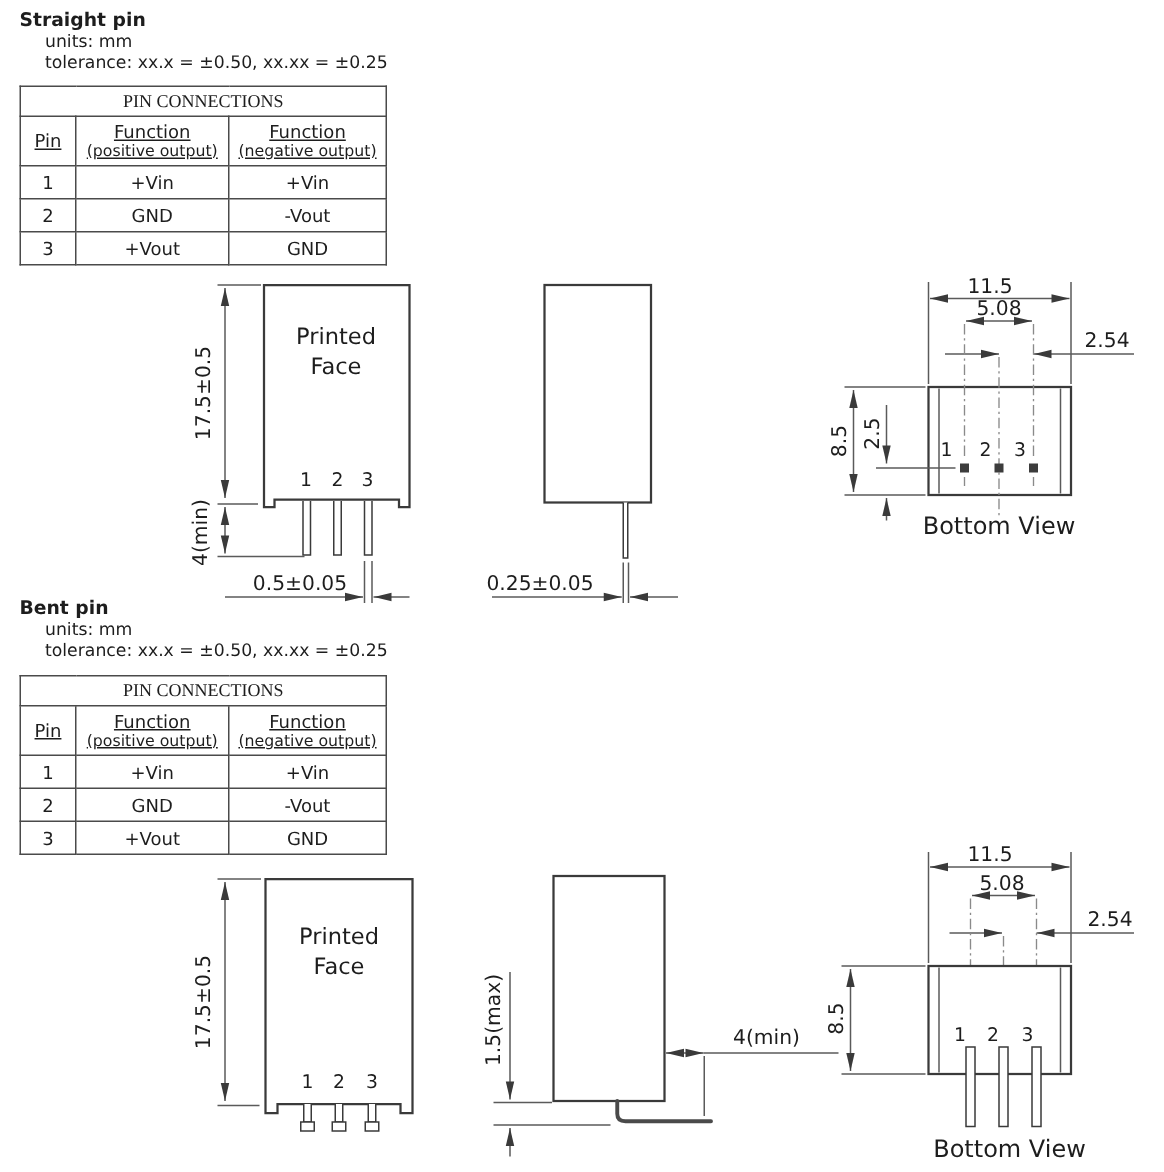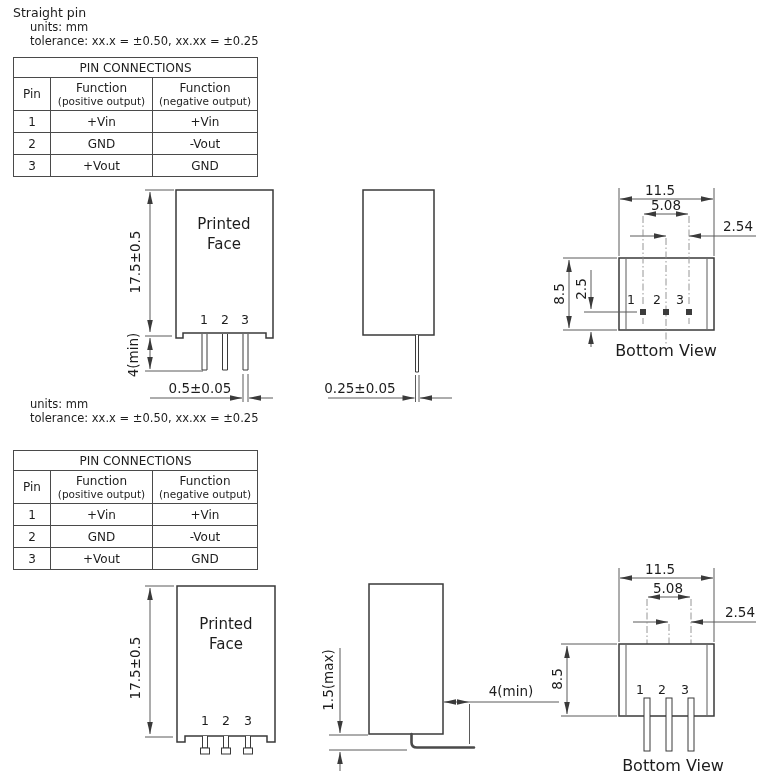--- a/index.html
+++ b/index.html
@@ -1,28 +1,28 @@
 <!DOCTYPE html>
 <html><head>
 <meta charset="utf-8">
 <style>
   html,body{margin:0;padding:0;background:#ffffff;}
   .page{position:relative;width:776px;height:781px;background:#fff;
         font-family:"DejaVu Sans","Liberation Sans",sans-serif;color:#1d1d1d;overflow:hidden;}
   .sec-head{position:absolute;left:13px;}
-  .sec-head .t{font-size:12.5px;font-weight:normal;line-height:15px;}
+  .sec-head .t{font-size:12.5px;font-weight:bold;line-height:15px;}
   .sec-head .m{font-size:11.5px;line-height:14px;margin-left:17px;}
   #head-straight{top:5px;}
   #head-bent{top:397px;}
   table.pins{position:absolute;left:13px;border-collapse:collapse;table-layout:fixed;width:244px;background:#fff;}
   #table-straight{top:57px;}
   #table-bent{top:450px;}
   .pins th,.pins td{border:1px solid #4a4a4a;text-align:center;vertical-align:middle;padding:0;font-weight:normal;color:#1d1d1d;}
-  .pins .ttl{height:20px;font-size:12px;}
-  .pins .colh{height:33px;font-size:12px;line-height:13px;}
+  .pins .ttl{height:20px;font-size:12px;font-family:Liberation Serif, serif;}
+  .pins .colh{height:33px;font-size:12px;line-height:13px;text-decoration:underline;}
   .pins .colh .sub{display:block;font-size:10.5px;line-height:12px;}
   .pins .dr td{height:21px;font-size:12px;}
   svg.draw{position:absolute;left:0;top:0;}
   svg text{fill:#1d1d1d;font-family:"DejaVu Sans","Liberation Sans",sans-serif;}
   .ol{fill:#ffffff;stroke:#3a3a3a;stroke-width:1.5;}
   .pn{fill:#ffffff;stroke:#3a3a3a;stroke-width:1;}
   .th{stroke:#5a5a5a;stroke-width:1;fill:none;}
   .cl{stroke:#8a8a8a;stroke-width:0.9;fill:none;stroke-dasharray:7 2.5 1.5 2.5;}
   .bentlead{stroke:#4a4a4a;stroke-width:2.6;fill:none;stroke-linecap:round;}
   .pinsq{fill:#3c3c3c;stroke:none;}
@@ -253,20 +253,21 @@
     </tr>
     <tr class="dr">
       <td>3</td>
       <td>+Vout</td>
       <td>GND</td>
     </tr>
   </tbody>
     </table>
 
   <div class="sec-head" id="head-bent">
+    <div class="t">Bent pin</div>
     <div class="m">units: mm</div>
     <div class="m">tolerance: xx.x = ±0.50, xx.xx = ±0.25</div>
   </div>
 
   <table class="pins" id="table-bent">
     <colgroup>
         <col style="width:37px">
         <col style="width:102px">
         <col style="width:105px">
       </colgroup>

